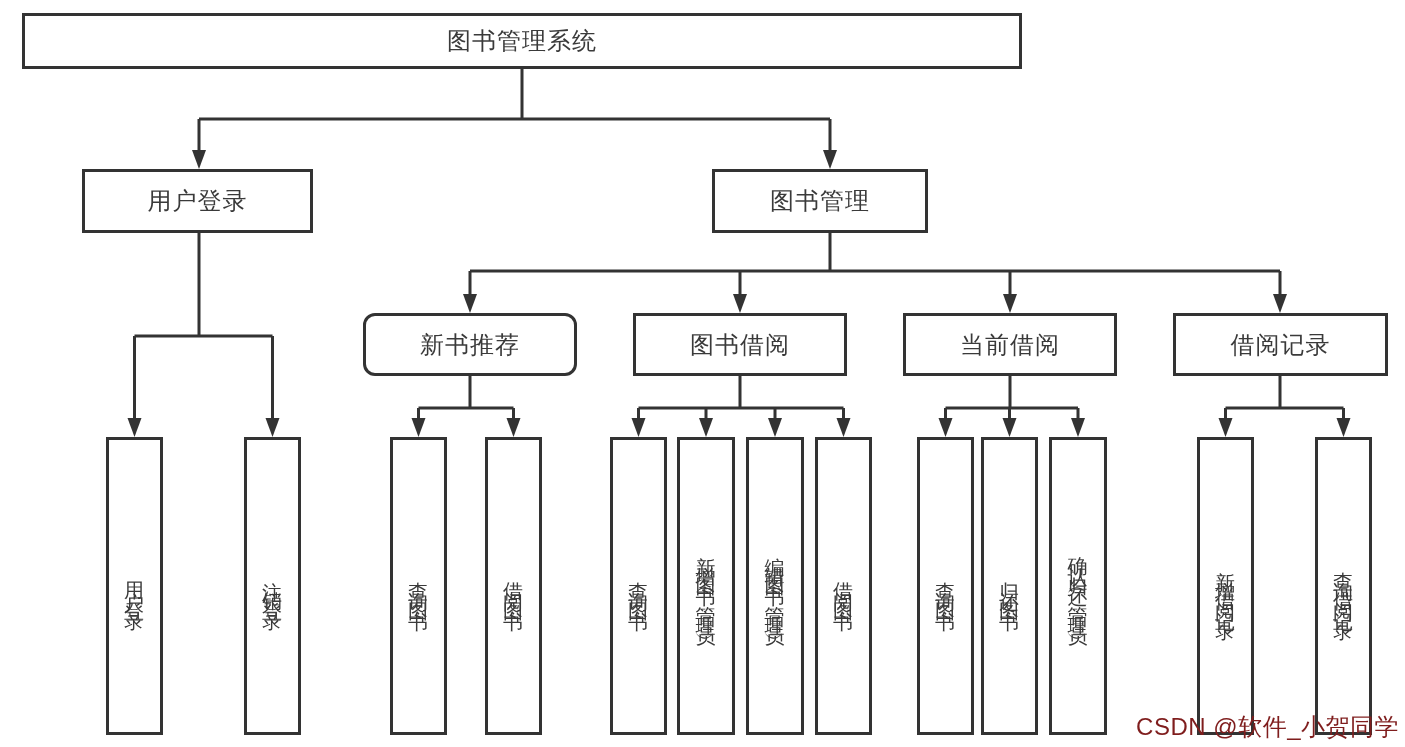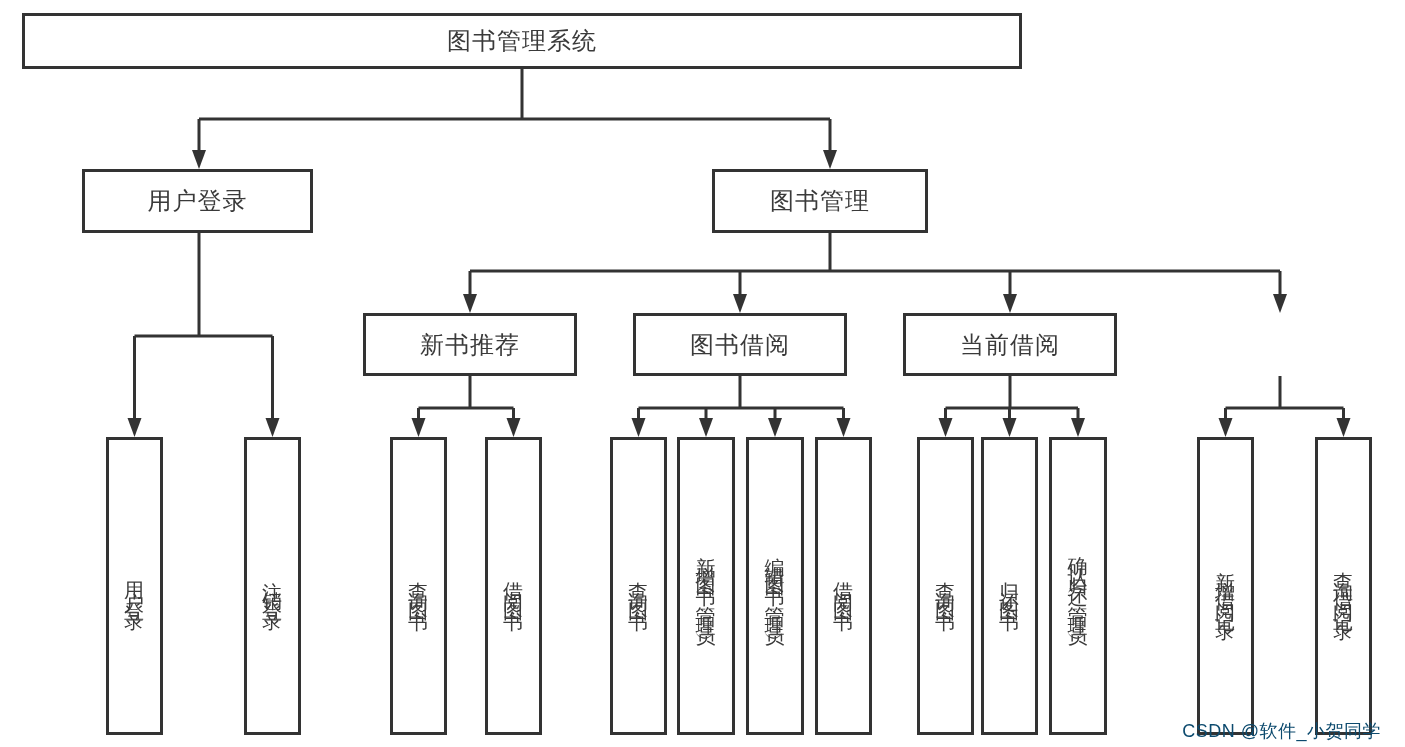--- a/index.html
+++ b/index.html
@@ -35,24 +35,24 @@
   }
   .node--v span {
     writing-mode: vertical-rl;
     text-orientation: mixed;
     font-size: 20px;
     letter-spacing: 10px;
     line-height: 1;
   }
   .watermark {
     position: absolute;
-    right: 24px;
+    right: 6px;
     bottom: 4px;
-    font-size: 18px;
-    color: #0c4a6e;
+    font-size: 24px;
+    color: #7f1d1d;
     letter-spacing: 0.5px;
     z-index: 10;
     white-space: nowrap;
   }
 </style>
 </head>
 <body>
 
 <div class="canvas">
 
@@ -93,28 +93,31 @@
     <span>图书管理系统</span>
   </div>
 
   <div class="node node--h" style="left:82px; top:169px; width:231px; height:64px;">
     <span>用户登录</span>
   </div>
   <div class="node node--h" style="left:712px; top:169px; width:216px; height:64px;">
     <span>图书管理</span>
   </div>
 
-  <div class="node node--h" style="left:363px; top:313px; width:214px; height:63px;">
+  <div class="node node--h" style="left:363px; top:313px; width:214px; height:63px;border-radius:12px;">
     <span>新书推荐</span>
   </div>
   <div class="node node--h" style="left:903px; top:313px; width:214px; height:63px;">
     <span>当前借阅</span>
   </div>
   <div class="node node--h" style="left:633px; top:313px; width:214px; height:63px;">
     <span>图书借阅</span>
+  </div>
+  <div class="node node--h" style="left:1173px; top:313px; width:215px; height:63px;">
+    <span>借阅记录</span>
   </div>
 
   <div class="node node--v" style="left:106px; top:437px; width:57px; height:298px;">
     <span>用户登录</span>
   </div>
   <div class="node node--v" style="left:244px; top:437px; width:57px; height:298px;">
     <span>注销登录</span>
   </div>
 
   <div class="node node--v" style="left:390px; top:437px; width:57px; height:298px;">

